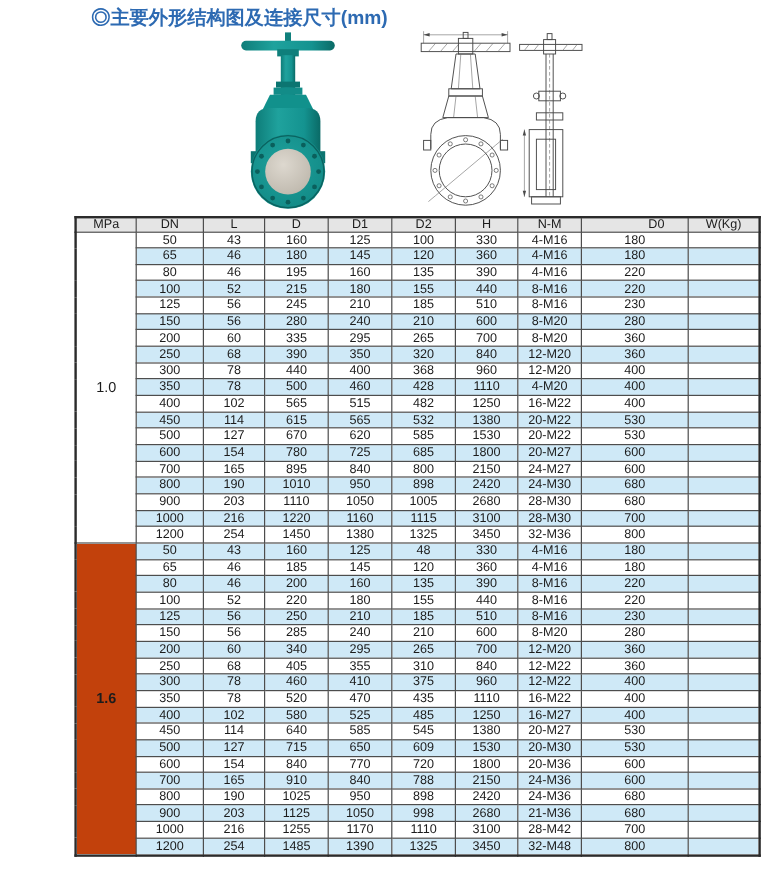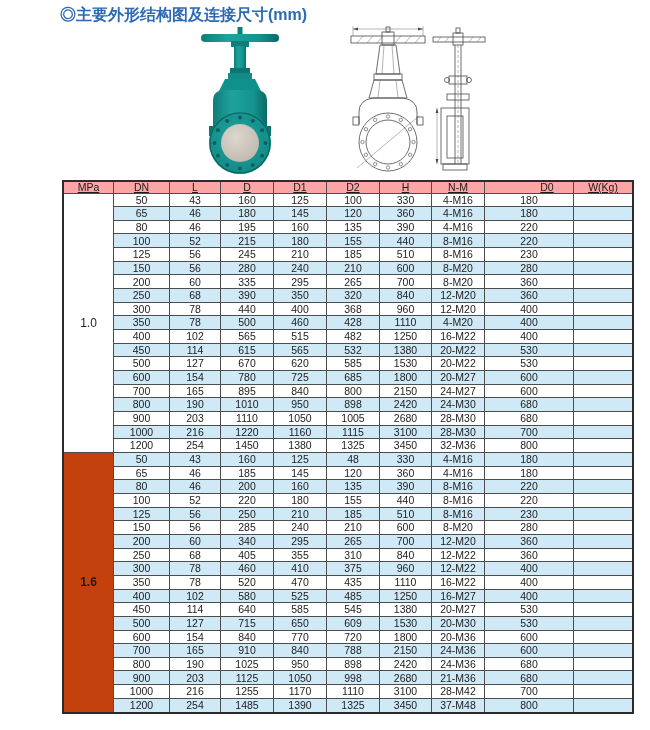--- a/index.html
+++ b/index.html
@@ -1,37 +1,37 @@
 <!DOCTYPE html>
 <html><head>
 <meta charset="utf-8">
 <style>
   html,body{margin:0;padding:0;}
   body{
     width:650px;height:730px;background:#ffffff;position:relative;
     font-family:"Liberation Sans", sans-serif;color:#1a1a1a;overflow:hidden;
   }
   .page-title{
-    position:absolute;left:60px;top:5px;font-size:16px;font-weight:bold;
+    position:absolute;left:76px;top:5px;font-size:16px;font-weight:bold;
     color:#2d6ab2;letter-spacing:0px;
   }
   .diagram-photo{position:absolute;left:185px;top:26px;width:110px;height:152px;}
   .diagram-drawing{position:absolute;left:347px;top:24px;width:142px;height:154px;}
   table.dim{
     position:absolute;left:62px;top:180px;width:525px;height:534px;
     border-collapse:collapse;table-layout:fixed;
     font-size:10.5px;line-height:1;
   }
   table.dim th, table.dim td{
     border:1px solid #4d4d4d;text-align:center;vertical-align:middle;
     padding:0;white-space:nowrap;font-weight:normal;color:#1c1c1c;
     overflow:hidden;
   }
   table.dim{border:2px solid #2b2b2b;}
-  table.dim thead th{background:#fca5a5;text-decoration:underline;}
+  table.dim thead th{background:#e5e5e5;}
   table.dim tr.alt td{background:#cfe9f7;}
   table.dim td.mpa-cell{background:#ffffff;font-size:12px;}
   table.dim tr.alt td.mpa-cell{background:#c2410c;font-weight:bold;}
   .ln{stroke:#4a4a4a;fill:none;stroke-width:0.8;}
   .lnthin{stroke:#6a6a6a;fill:none;stroke-width:0.5;}
 </style>
 </head>
 <body>
 
 <div class="page-title">◎主要外形结构图及连接尺寸(mm)</div>
@@ -593,18 +593,18 @@
         <td>700</td>
         <td></td>
       </tr>
       <tr class="alt">
         <td>1200</td>
         <td>254</td>
         <td>1485</td>
         <td>1390</td>
         <td>1325</td>
         <td>3450</td>
-        <td>37-M48</td>
+        <td>32-M48</td>
         <td>800</td>
         <td></td>
       </tr>
     </tbody>
 </table>
 
 </body></html>

